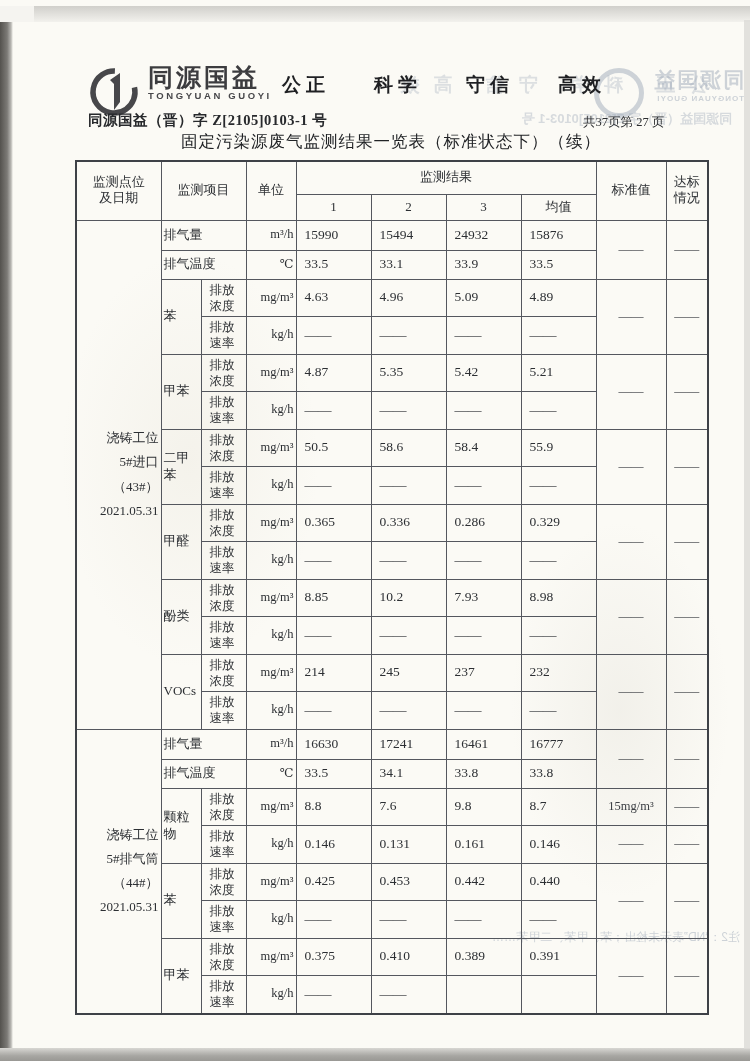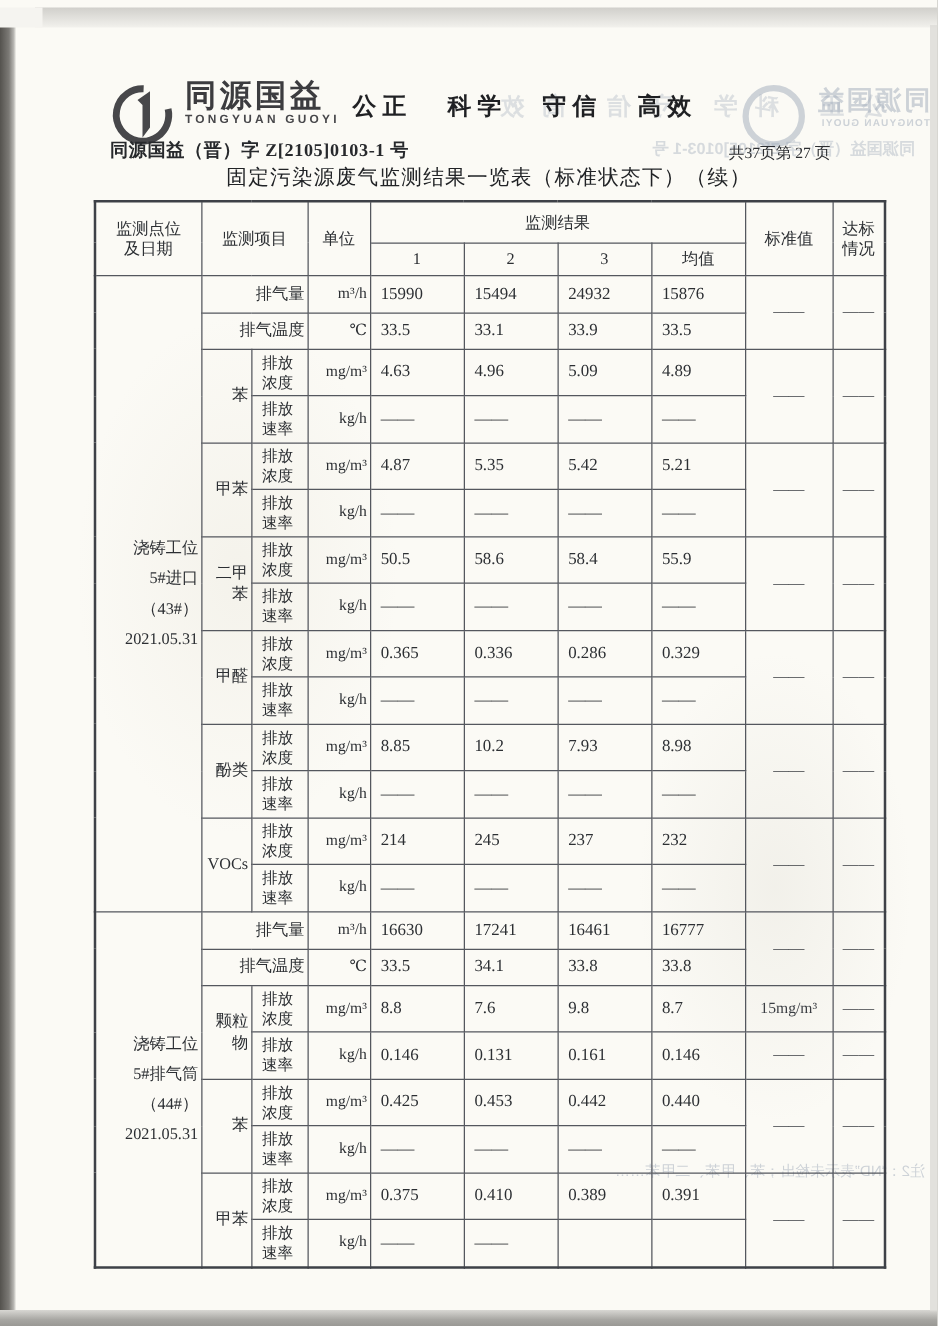--- a/index.html
+++ b/index.html
@@ -30,41 +30,41 @@
   .ghost-slogan{left:238px;top:72px;width:470px;opacity:.33;font-size:19px;font-weight:bold;letter-spacing:14px;}
   .ghost-doc{left:402px;top:110px;width:330px;opacity:.4;font-size:13px;font-weight:bold;}
   .ghost-note{left:378px;top:929px;width:362px;opacity:.5;font-size:12px;}
 
   
   .logo-icon{position:absolute;left:86px;top:64px;}
   .logo-text{position:absolute;left:148px;top:64px;color:#3c3c3f;
     font-family:"Liberation Sans","DejaVu Sans",sans-serif;}
   .logo-text .cn{font-size:25px;font-weight:bold;letter-spacing:3px;line-height:1.05;}
   .logo-text .en{font-size:9.5px;font-weight:bold;letter-spacing:2.6px;color:#47474a;}
-  .slogan{position:absolute;left:282px;top:72px;display:flex;gap:28px;color:#1f2023;
+  .slogan{position:absolute;left:282px;top:72px;display:flex;gap:44px;color:#1f2023;
     font-family:"Liberation Sans","DejaVu Sans",sans-serif;font-weight:bold;font-size:19px;letter-spacing:5px;}
   .doc-number{position:absolute;left:88px;top:111px;font-size:14.5px;font-weight:bold;color:#27292c;letter-spacing:.5px;}
   .page-info{position:absolute;left:583px;top:114px;font-size:12.5px;color:#2b2d30;display:flex;}
   .doc-title{position:absolute;left:75px;top:131px;width:632px;text-align:center;
     font-size:16.5px;color:#212326;letter-spacing:1px;}
 
   
   .tbl-wrap{position:absolute;left:75px;top:160px;}
   table.tbl{border-collapse:collapse;table-layout:fixed;width:632px;color:#2c2f33;}
   .tbl td,.tbl th{border:1px solid #54575e;font-weight:normal;padding:0 2px;overflow:hidden;
     font-size:13px;line-height:1.25;}
   table.tbl{border:2px solid #3e4147;}
   .tbl th{text-align:center;font-size:13px;}
   td.v{text-align:left;padding-left:8px;font-size:13.5px;}
   td.u{text-align:right;font-size:12.5px;}
-  td.nm{text-align:right;font-size:13px;}
+  td.nm{text-align:left;font-size:13px;}
   td.sub{text-align:left;font-size:12.5px;line-height:1.3;padding:2px 8px;word-break:break-all;}
   td.pt{text-align:right;font-size:13px;line-height:1.85;vertical-align:middle;}
   td.sc{text-align:center;font-size:12.5px;color:#3a3d42;}
-  tr.rh1{height:33px;} tr.rh2{height:26px;} tr.rf{height:30px;} tr.rt{height:29px;} tr.rp{height:34px;}
+  tr.rh1{height:33px;font-family:Liberation Mono, monospace;} tr.rh2{height:26px;} tr.rf{height:30px;} tr.rt{height:29px;} tr.rp{height:34px;}
 </style>
 </head>
 <body>
 
 <div id="page">
 
   <div class="scan-top"></div>
   <div class="scan-top2"></div>
   <div class="scan-left"></div>
   <div class="scan-bottom"></div>

